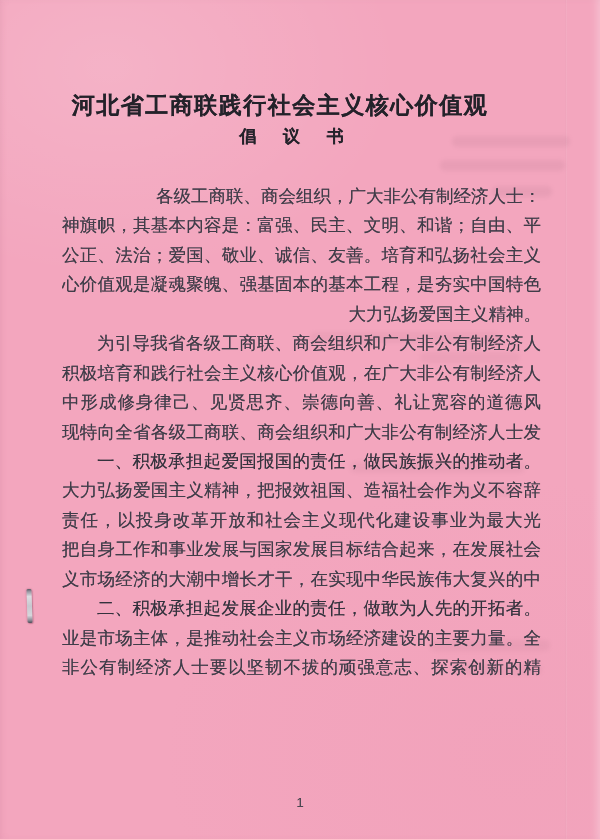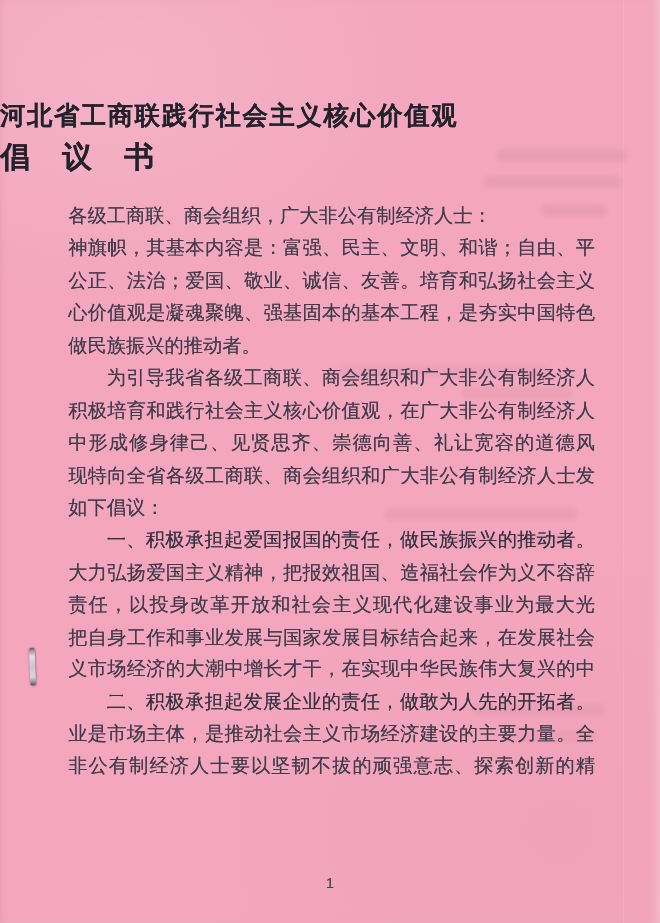--- a/index.html
+++ b/index.html
@@ -29,32 +29,32 @@
     transform:rotate(-2deg);
     box-shadow:0 0 2px rgba(90,40,60,0.45), 1px 1px 1px rgba(120,50,80,0.25);
   }
   
   .smudge{
     position:absolute;height:11px;border-radius:5px;
     background:#8f5a70;opacity:0.10;filter:blur(2px);
     pointer-events:none;
   }
   .title{
-    position:absolute;left:0;width:560px;
+    position:absolute;left:0;width:560px;text-align:center;
     color:#23222a;font-weight:bold;
     text-shadow:0 0 0.6px rgba(35,34,42,0.85);
   }
   .title-1{top:90px;font-size:23px;letter-spacing:1.5px;}
-  .title-2{top:125px;font-size:27px;letter-spacing:11px;}
+  .title-2{top:125px;font-size:17px;letter-spacing:11px;padding-left:17px;}
   .bodytext{
     position:absolute;left:62px;top:182px;width:479px;
     color:#403d49;font-size:17.5px;line-height:29.45px;
     text-shadow:0 0 0.5px rgba(64,61,73,0.75);
   }
-  .line{height:29.45px;white-space:nowrap;}
+  .line{height:29.45px;white-space:nowrap;text-align:right;}
   .line.fill{white-space:normal;text-align:justify;text-align-last:justify;text-justify:inter-character;overflow:hidden;}
   .line.indent{text-indent:2em;}
   .line b{font-weight:normal;color:#34323d;}
   .pagenum{
     position:absolute;left:0;top:795px;width:600px;text-align:center;
     color:#4a4750;font-size:13px;text-shadow:0 0 0.5px rgba(70,66,78,0.7);
   }
 </style>
 </head>
 <body>
@@ -75,26 +75,25 @@
   <div class="smudge" style="left:462px;top:664px;width:80px;opacity:0.07;"></div>
 
   <div class="title title-1">河北省工商联践行社会主义核心价值观</div>
   <div class="title title-2">倡 议 书</div>
 
   <div class="bodytext">
     <div class="line"><b></b><span>各级工商联、商会组织，广大非公有制经济人士：</span></div>
     <div class="line fill"><b></b><span>神旗帜，其基本内容是：富强、民主、文明、和谐；自由、平等、</span></div>
     <div class="line fill"><b></b><span>公正、法治；爱国、敬业、诚信、友善。培育和弘扬社会主义核</span></div>
     <div class="line fill"><b></b><span>心价值观是凝魂聚魄、强基固本的基本工程，是夯实中国特色社</span></div>
-    <div class="line"><b></b><span>做民族振兴的推动者。</span></div>
+    <div class="line"><b></b><span>大力弘扬爱国主义精神。</span></div>
     <div class="line fill indent"><b></b><span>为引导我省各级工商联、商会组织和广大非公有制经济人士</span></div>
     <div class="line fill"><b></b><span>积极培育和践行社会主义核心价值观，在广大非公有制经济人士</span></div>
     <div class="line fill"><b></b><span>中形成修身律己、见贤思齐、崇德向善、礼让宽容的道德风尚，</span></div>
     <div class="line fill"><b></b><span>现特向全省各级工商联、商会组织和广大非公有制经济人士发出</span></div>
-    <div class="line"><b></b><span>如下倡议：</span></div>
     <div class="line fill indent"><b>一、积极承担起爱国报国的责任，做民族振兴的推动者。</b></div>
     <div class="line fill"><b></b><span>大力弘扬爱国主义精神，把报效祖国、造福社会作为义不容辞的</span></div>
     <div class="line fill"><b></b><span>责任，以投身改革开放和社会主义现代化建设事业为最大光荣，</span></div>
     <div class="line fill"><b></b><span>把自身工作和事业发展与国家发展目标结合起来，在发展社会主</span></div>
     <div class="line fill"><b></b><span>义市场经济的大潮中增长才干，在实现中华民族伟大复兴的中国</span></div>
     <div class="line fill indent"><b>二、积极承担起发展企业的责任，做敢为人先的开拓者。</b></div>
     <div class="line fill"><b></b><span>业是市场主体，是推动社会主义市场经济建设的主要力量。全省</span></div>
     <div class="line fill"><b></b><span>非公有制经济人士要以坚韧不拔的顽强意志、探索创新的精神，</span></div>
   </div>
 

